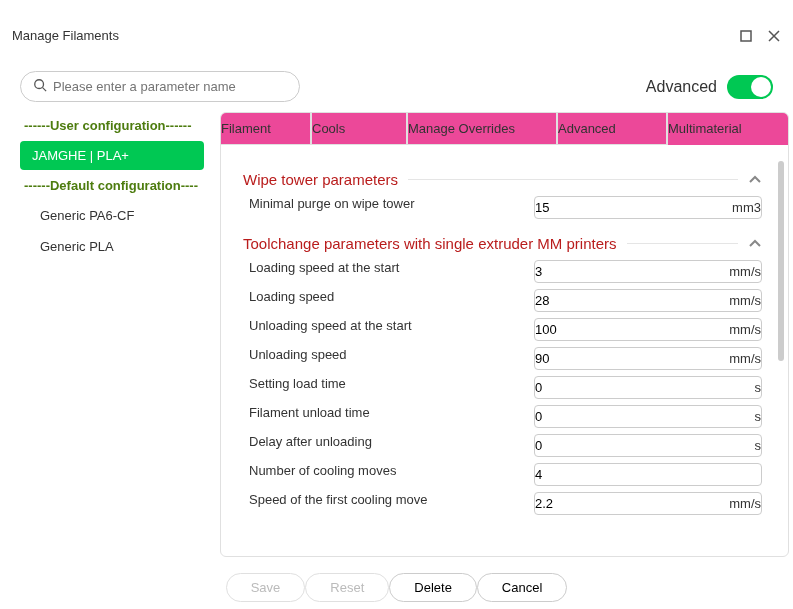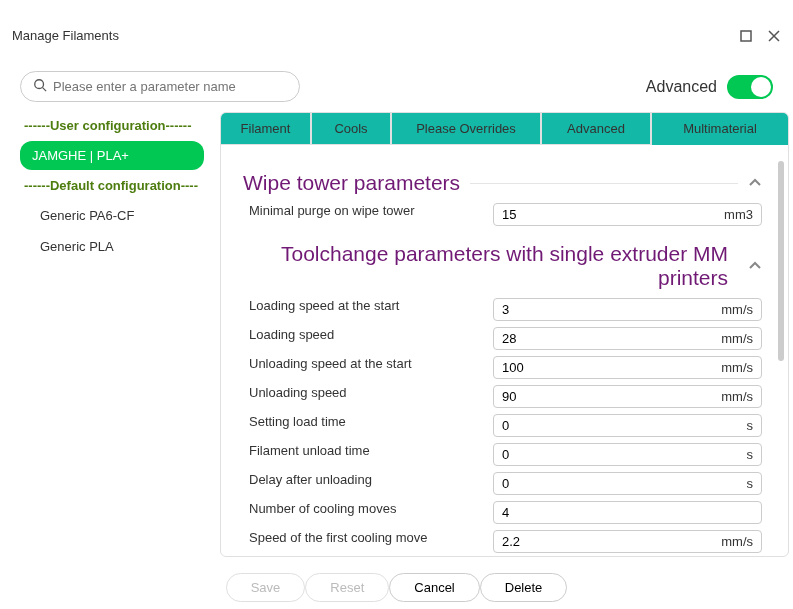--- a/index.html
+++ b/index.html
@@ -16,51 +16,51 @@
   .search input { border:none; outline:none; font-size:13px; margin-left:6px; flex:1; }
   .adv-wrap { display:flex; align-items:center; gap:10px; }
   .adv-label { font-size: 16px; color:#333; }
   .toggle { width:46px; height:24px; border-radius:12px; background:#00c853; position:relative; cursor:pointer; }
   .toggle .knob { position:absolute; right:2px; top:2px; width:20px; height:20px; border-radius:50%; background:#fff; }
 
   .main { display:flex; padding: 0 4px 0 20px; height: 445px; }
   .side { width: 200px; padding-right: 16px; }
   .side-head { font-size:13px; color:#4d7c0f; padding:6px 4px; font-weight: 600;}
   .side-item { padding: 7px 12px; border-radius:4px; cursor:pointer; margin: 2px 0; font-size:13px; }
-  .side-item.selected { background:#00c853; color:#fff;border-radius:12px; }
+  .side-item.selected { background:#00c853; color:#fff; }
   .side-item.indent { padding-left: 20px; }
 
   .panel { flex:1; border:1px solid #e0e0e0; border-radius:6px; display:flex; flex-direction:column; overflow:hidden; }
   .tabs { display:flex; }
-  .tab { flex: 0 0 auto; padding: 8px 0; text-align:center; border:1px solid #e0e0e0; border-top:none; background:#14b8a6; cursor:pointer; font-size:13px; }
+  .tab { flex: 0 0 auto; padding: 8px 0; border:1px solid #e0e0e0; border-top:none; background:#ec4899; cursor:pointer; font-size:13px; }
   .tab:first-child{border-left:none;}
   .tab.t1{width:90px;}
-  .tab.t2{width:80px;}
+  .tab.t2{width:96px;}
   .tab.t3{width:150px;}
   .tab.t4{width:110px;}
   .tab.t5{flex:1;border-right:none; border-bottom:none;}
   .tab.active { border-bottom: none; font-weight:400; }
   .tab:not(.active){ border-top:none;}
   .tabs .tab:not(.active){border-bottom:1px solid #e0e0e0;}
   .tabs .tab.active{border:1px solid #e0e0e0; border-top:none; border-bottom:none;}
   .tab.t5.active{border-right:none;}
 
   .content { padding: 18px 8px 18px 22px; overflow:hidden; position:relative; flex:1;}
   .content-inner{ padding-right: 18px;}
   .scroll-indicator{position:absolute; right:4px; top:16px; width:6px; height:200px; background:#ccc; border-radius:3px;}
 
   .section-head { display:flex; align-items:center; justify-content:space-between; margin: 8px 0 8px 0; }
-  .section-head .label { font-size:21px; color:#701a75;text-align:right; }
+  .section-head .label { font-size:15px; color:#b91c1c;text-align:right; }
   .section-head .line { flex:1; height:1px; background:#e5e5e5; margin: 0 10px;}
   .chev { width:14px; height:14px; }
   .chev svg{width:14px;height:14px;stroke:#888;fill:none;stroke-width:2;}
 
   .row { display:flex; align-items:flex-start; margin: 6px 0; }
   .row .rlabel { flex: 0 0 250px; font-size:13px; padding-left: 6px;}
-  .row .field { flex:1; display:flex; align-items:center; border:1px solid #ccc; border-radius:4px; padding: 3px 8px; }
+  .row .field { flex:1; display:flex; align-items:center; border:1px solid #ccc; border-radius:4px; padding: 3px 0; margin-left: 41px; }
   .row .field input { border:none; outline:none; flex:1; font-size:13px; width: 50px;}
   .row .field .unit { font-size:13px; color:#333; }
 
   .footer { display:flex; justify-content:center; padding: 16px 0; }
   .btn { border:1px solid #ccc; background:#fff; border-radius: 18px; padding: 6px 24px; font-size:13px; cursor:pointer; }
   .btn.disabled { color:#bbb; border-color:#e0e0e0; cursor:default; }
 </style>
 </head>
 <body>
 
@@ -104,21 +104,21 @@
     <div class="side-item selected">JAMGHE | PLA+</div>
     <div class="side-head">------Default configuration----</div>
     <div class="side-item indent">Generic PA6-CF</div>
     <div class="side-item indent">Generic PLA</div>
   </div>
 
   <div class="panel">
     <div class="tabs">
       <div class="tab t1">Filament</div>
       <div class="tab t2">Cools</div>
-      <div class="tab t3">Please Overrides</div>
+      <div class="tab t3">Manage Overrides</div>
       <div class="tab t4">Advanced</div>
       <div class="tab t5 active">Multimaterial</div>
     </div>
     <div class="content">
       <div class="scroll-indicator"></div>
       <div class="content-inner">
 
       <div class="section-head">
         <div class="label">Wipe tower parameters</div>
         <div class="line"></div>
@@ -207,15 +207,15 @@
           </div>
 
       </div>
     </div>
   </div>
 </div>
 
 <div class="footer">
   <button class="btn disabled">Save</button>
   <button class="btn disabled">Reset</button>
+  <button class="btn">Delete</button>
   <button class="btn">Cancel</button>
-  <button class="btn">Delete</button>
 </div>
 
 </body></html>

